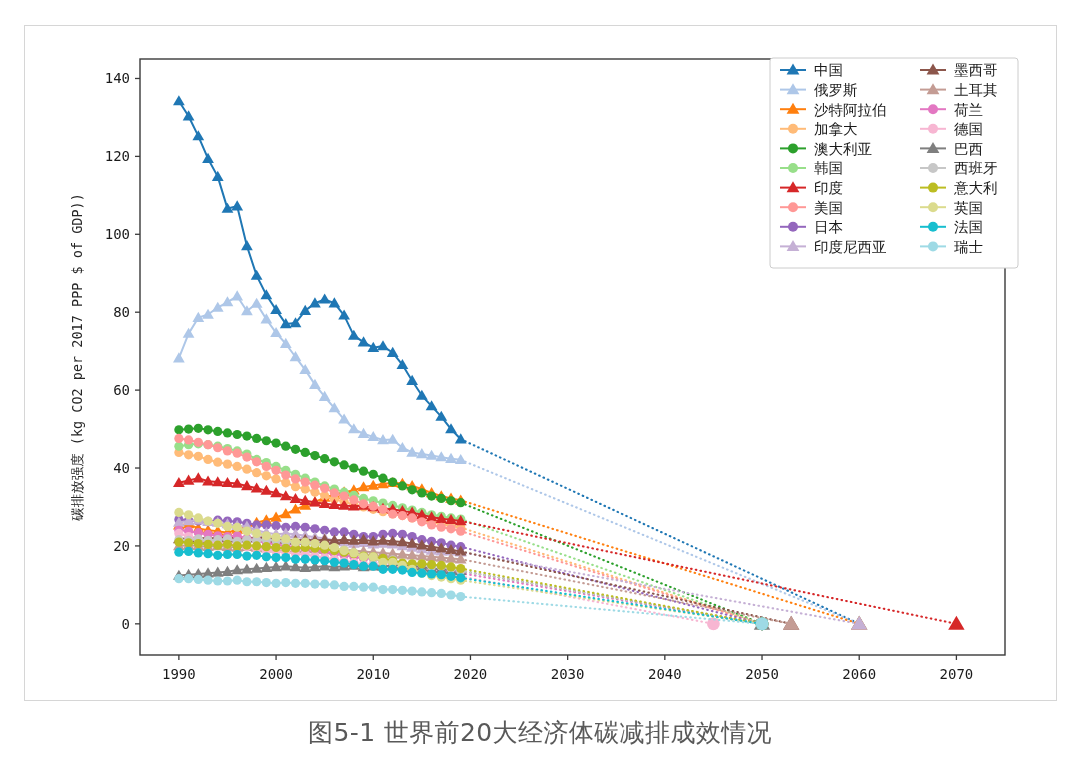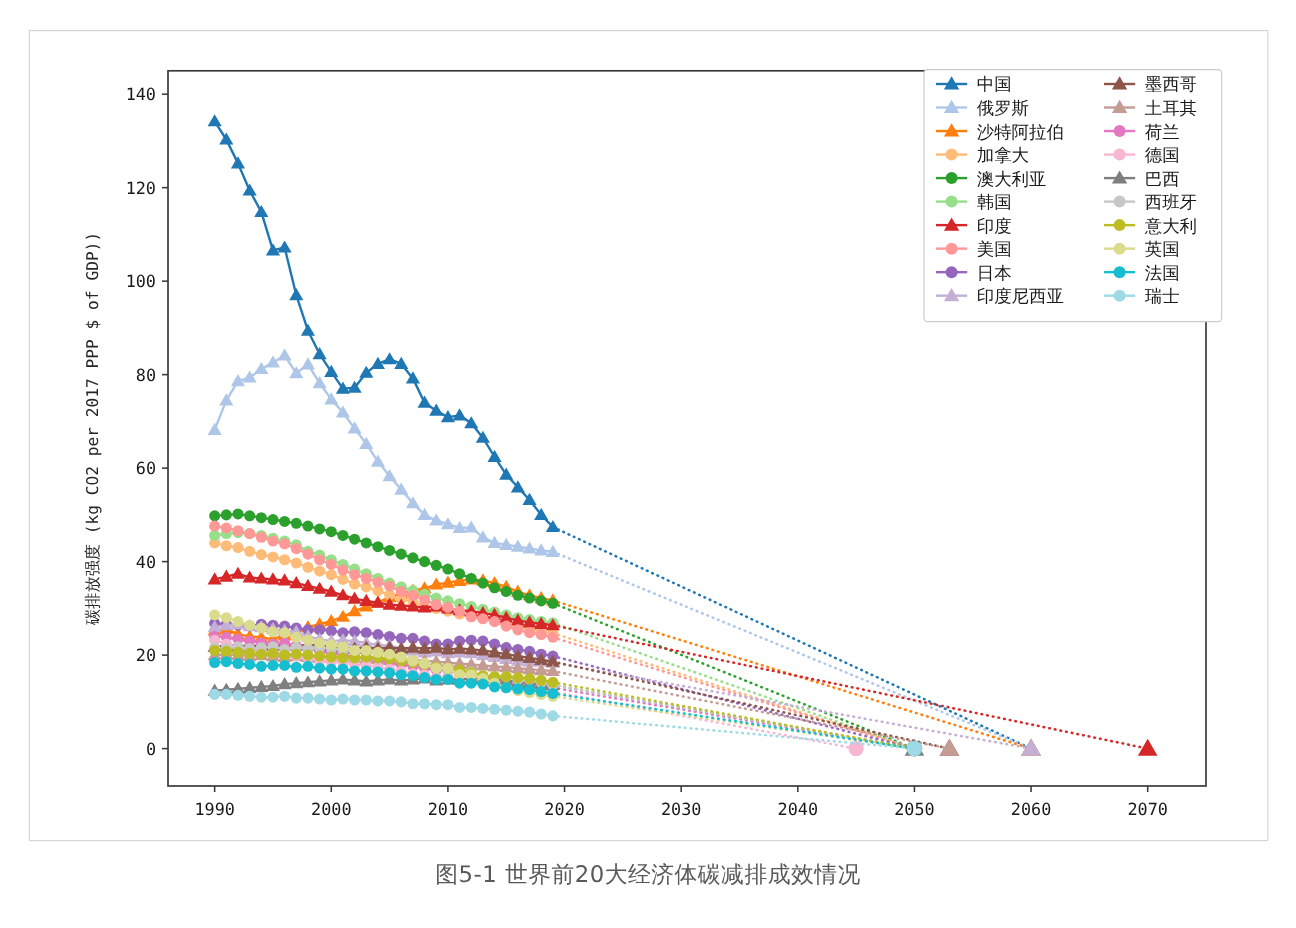--- a/index.html
+++ b/index.html
@@ -2,21 +2,21 @@
 <html><head>
 <meta charset="utf-8">
 <style>
   html,body{margin:0;padding:0;background:#ffffff;}
   body{font-family:"DejaVu Sans","Liberation Sans",sans-serif;}
   #page{position:relative;width:1080px;height:773px;background:#ffffff;overflow:hidden;}
   #card{position:absolute;left:24px;top:25px;width:1033px;height:676px;
         background:#ffffff;border:1px solid #d6d6d6;box-sizing:border-box;}
   #figure{position:absolute;left:0;top:0;width:1080px;height:705px;}
   #caption{position:absolute;left:0;top:716px;width:1080px;text-align:center;
-           font-size:19px;color:#595959;letter-spacing:.4px;
+           font-size:25px;color:#595959;letter-spacing:.4px;
            font-family:"DejaVu Sans","Liberation Sans",sans-serif;}
   svg{display:block;}
   .axlabel{font-family:"DejaVu Sans Mono","Liberation Mono",monospace;font-size:13.5px;fill:#262626;}
   .tick{font-family:"DejaVu Sans Mono","Liberation Mono",monospace;font-size:14px;fill:#1a1a1a;}
   .legtxt{font-family:"DejaVu Sans","Liberation Sans",sans-serif;font-size:14.5px;fill:#1a1a1a;}
 </style>
 </head>
 <body>
 
 <div id="page">

